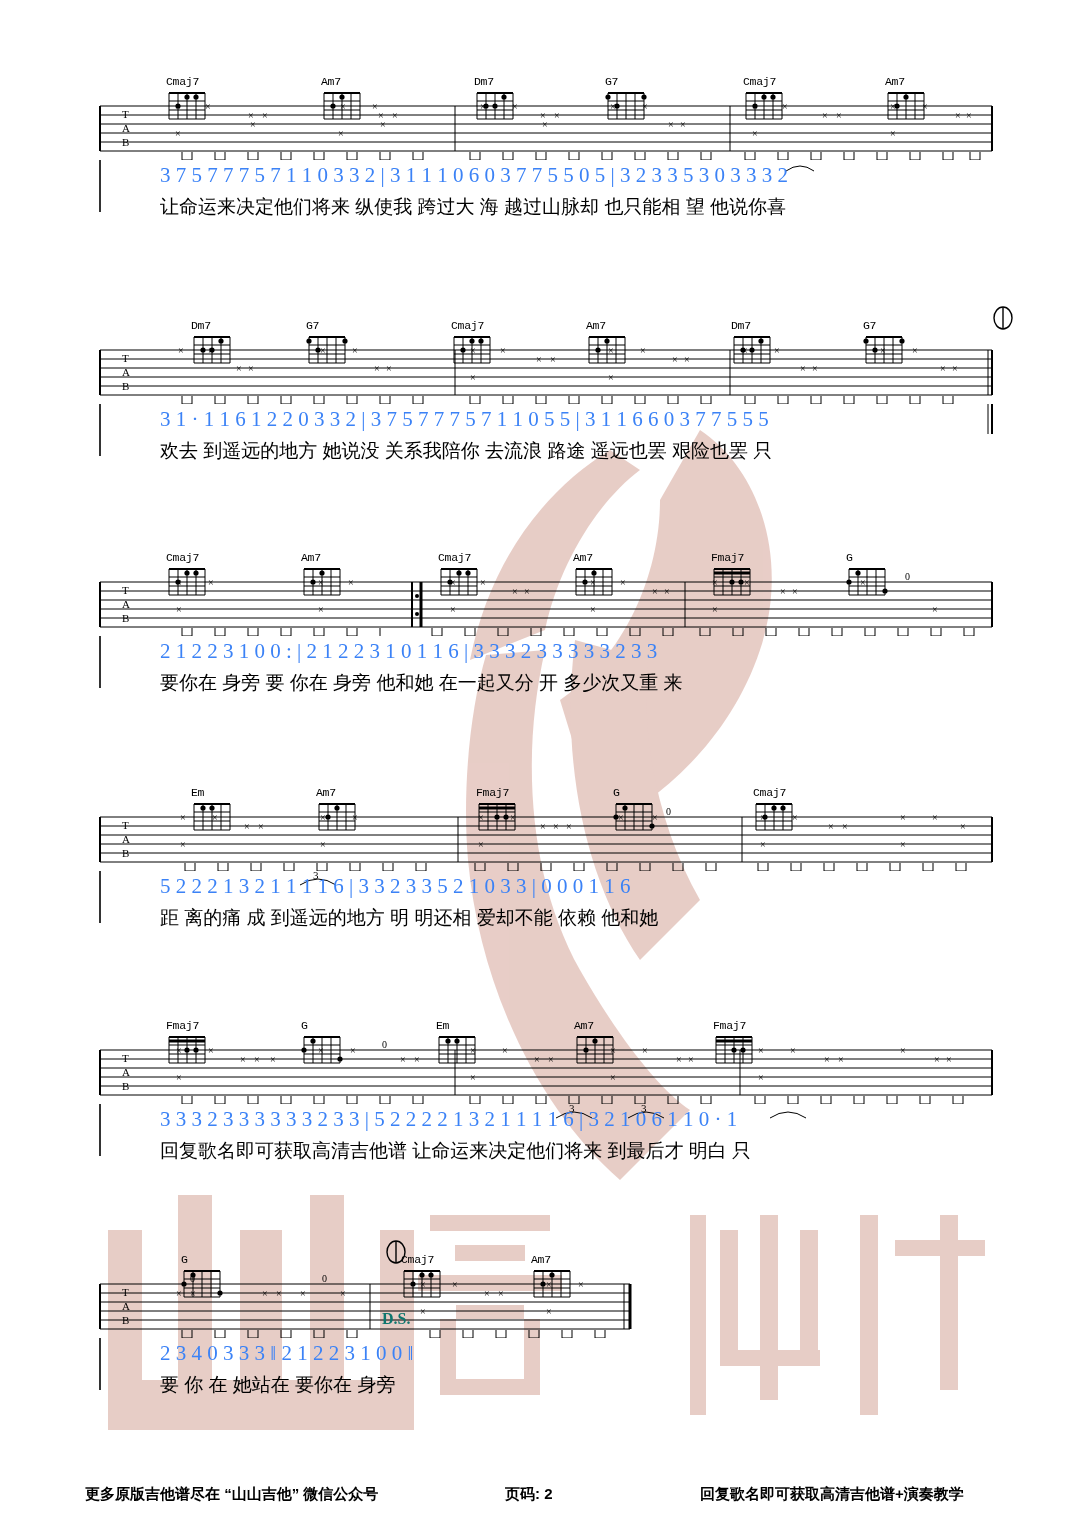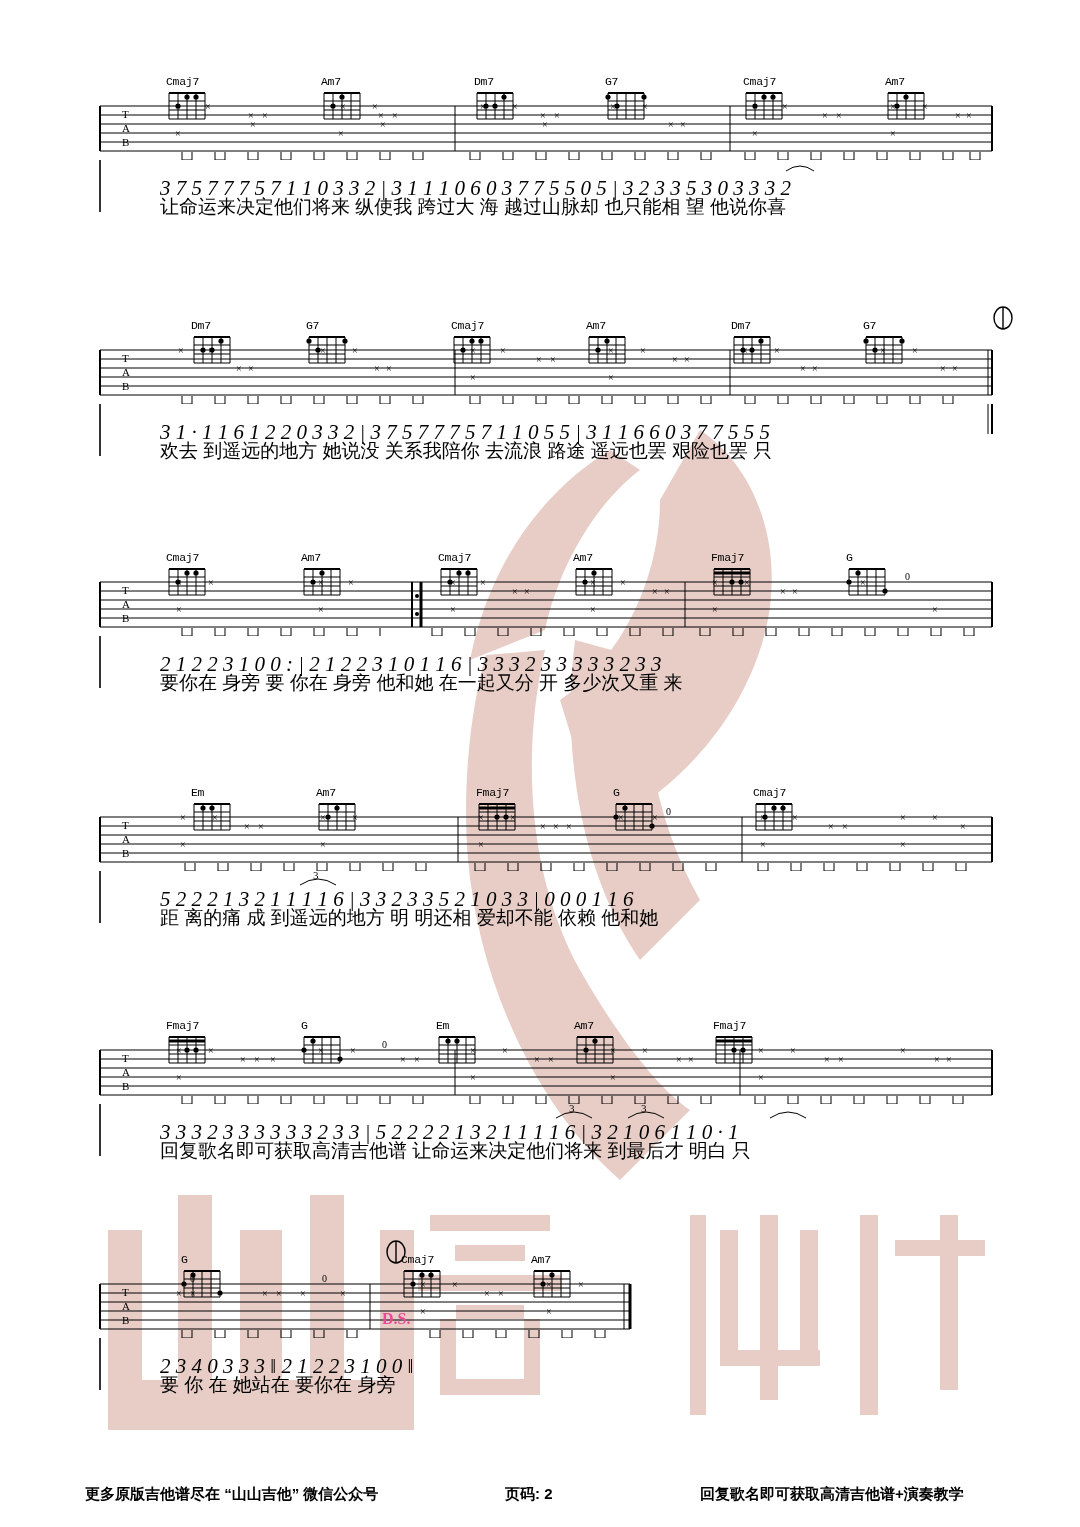--- a/index.html
+++ b/index.html
@@ -67,28 +67,27 @@
   }
   .tabrow svg { display: block; }
 
   .lyricrow {
     position: relative;
     height: 74px;
   }
   .numline {
     position: absolute;
     left: 160px;
-    top: 16px;
+    top: 3px;
     height: 34px;
     white-space: nowrap;
     font-family: "Liberation Serif", serif;
     font-size: 21px;
-    color: #000000;
+    color: #3b82f6;
     letter-spacing: 0;
-    font-style: italic;
   }
   .lyricline {
     position: absolute;
     left: 160px;
     top: 34px;
     white-space: nowrap;
     font-family: "Liberation Sans", sans-serif;
     font-size: 19px;
     color: #000;
   }
@@ -107,21 +106,21 @@
     color: #000;
   }
   .f-left { left: 85px; }
   .f-mid  { left: 505px; text-align: center; }
   .f-right{ left: 700px; }
   .dsmark {
     position: absolute;
     font-family: "Liberation Serif", serif;
     font-size: 16px;
     font-weight: bold;
-    color: #ec4899;
+    color: #0f766e;
   }
   .repeat-label {
     position: absolute;
     font-family: "Liberation Serif", serif;
     font-size: 11px;
     color: #000;
   }
 </style>
 </head>
 <body>

